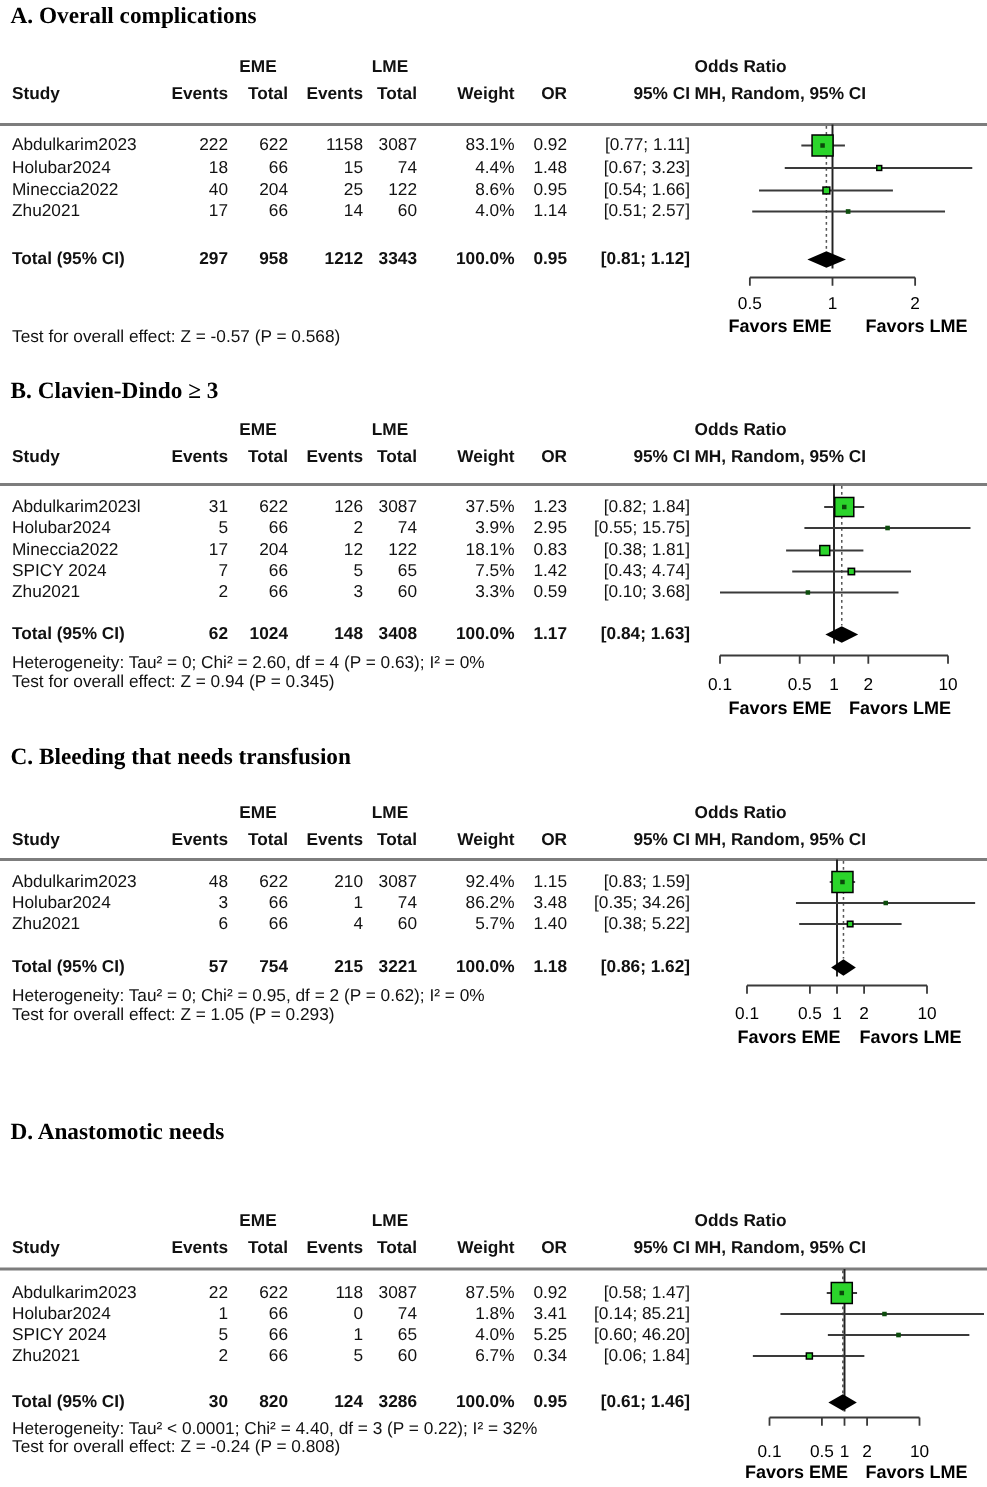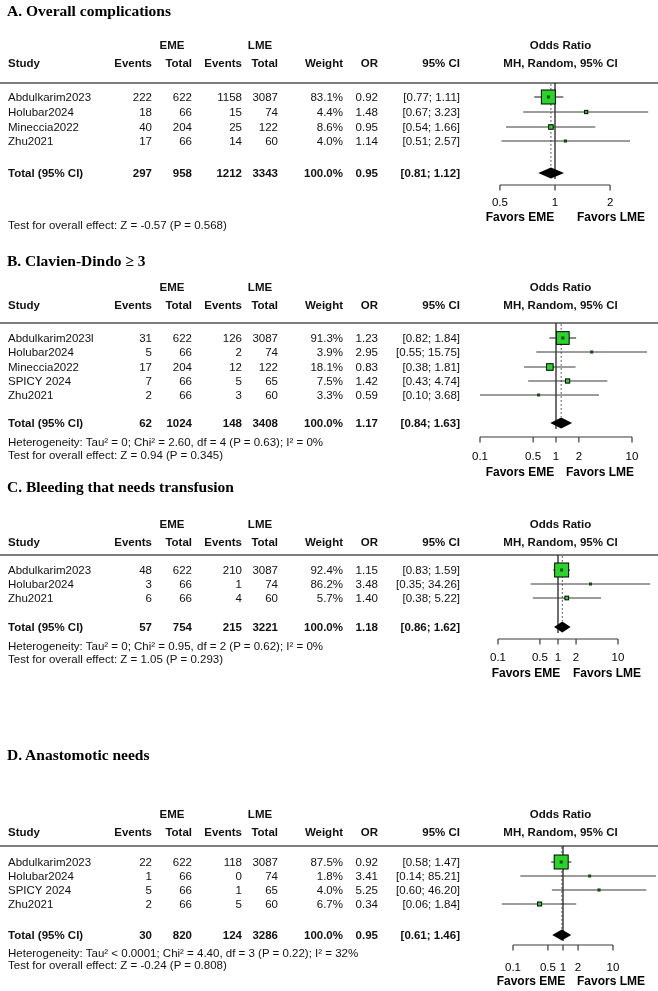--- a/index.html
+++ b/index.html
@@ -18,21 +18,21 @@
   .c-ev1{width:42px;}
   .c-tot1{width:40px;}
   .c-ev2{width:50px;}
   .c-tot2{width:36px;}
   .c-w{width:65px;}
   .c-or{width:35px;}
   .c-ci{width:82px;}
   .num{text-align:right;}
   .rule{position:absolute;left:0;width:658px;height:2px;background:#7d7d7d;}
   .foot{position:absolute;left:8px;font-size:11.5px;line-height:12px;white-space:nowrap;}
-  .plot-h{position:absolute;left:463px;width:195px;text-align:center;font-size:11.5px;font-weight:bold;
+  .plot-h{position:absolute;left:463px;width:195px;font-size:11.5px;font-weight:bold;
           height:14px;line-height:14px;white-space:nowrap;}
   svg.plot{position:absolute;left:463px;top:0;overflow:visible;}
   svg text{font-family:"Liberation Sans","DejaVu Sans",sans-serif;fill:#000;}
   svg text.tick{font-size:11.5px;}
   svg text.fav{font-size:12px;font-weight:bold;}
 </style>
 </head>
 <body>
 
 <div id="fig">
@@ -146,21 +146,21 @@
     </div>
     <div class="plot-h ph2" style="top: 50px;">MH, Random, 95% CI</div>
     <div class="rule" style="top: 74px;"></div>
     <div class="rows-host">
         <div class="trow" style="top: 83px;">
           <span class="c-study">Abdulkarim2023l</span>
           <span class="c-ev1 num">31</span>
           <span class="c-tot1 num">622</span>
           <span class="c-ev2 num">126</span>
           <span class="c-tot2 num">3087</span>
-          <span class="c-w num">91.3%</span>
+          <span class="c-w num">37.5%</span>
           <span class="c-or num">1.23</span>
           <span class="c-ci num">[0.82; 1.84]</span>
         </div>
         <div class="trow" style="top: 97px;">
           <span class="c-study">Holubar2024</span>
           <span class="c-ev1 num">5</span>
           <span class="c-tot1 num">66</span>
           <span class="c-ev2 num">2</span>
           <span class="c-tot2 num">74</span>
           <span class="c-w num">3.9%</span>
@@ -229,21 +229,21 @@
         <text x="17" y="212" text-anchor="middle" class="tick">0.1</text>
         <text x="70.12172032953742" y="212" text-anchor="middle" class="tick">0.5</text>
         <text x="93" y="212" text-anchor="middle" class="tick">1</text>
         <text x="115.87827967046258" y="212" text-anchor="middle" class="tick">2</text>
         <text x="169" y="212" text-anchor="middle" class="tick">10</text>
         <text x="57" y="228" text-anchor="middle" class="fav">Favors EME</text>
         <text x="137" y="228" text-anchor="middle" class="fav">Favors LME</text>
       </svg>
   </section>
 
-  <section class="panel" style="top: 472px; height: 240px;">
+  <section class="panel" style="top: 490px; height: 240px;">
     <h2 class="ptitle" style="top: 6px;">C. Bleeding that needs transfusion</h2>
     <span class="ghdr g-eme" style="top: 45px;">EME</span>
     <span class="ghdr g-lme" style="top: 45px;">LME</span>
     <div class="plot-h ph1" style="top: 45px;">Odds Ratio</div>
     <div class="hrow cols" style="top: 63px;">
       <span class="c-study">Study</span>
       <span class="c-ev1 num">Events</span>
       <span class="c-tot1 num">Total</span>
       <span class="c-ev2 num">Events</span>
       <span class="c-tot2 num">Total</span>

